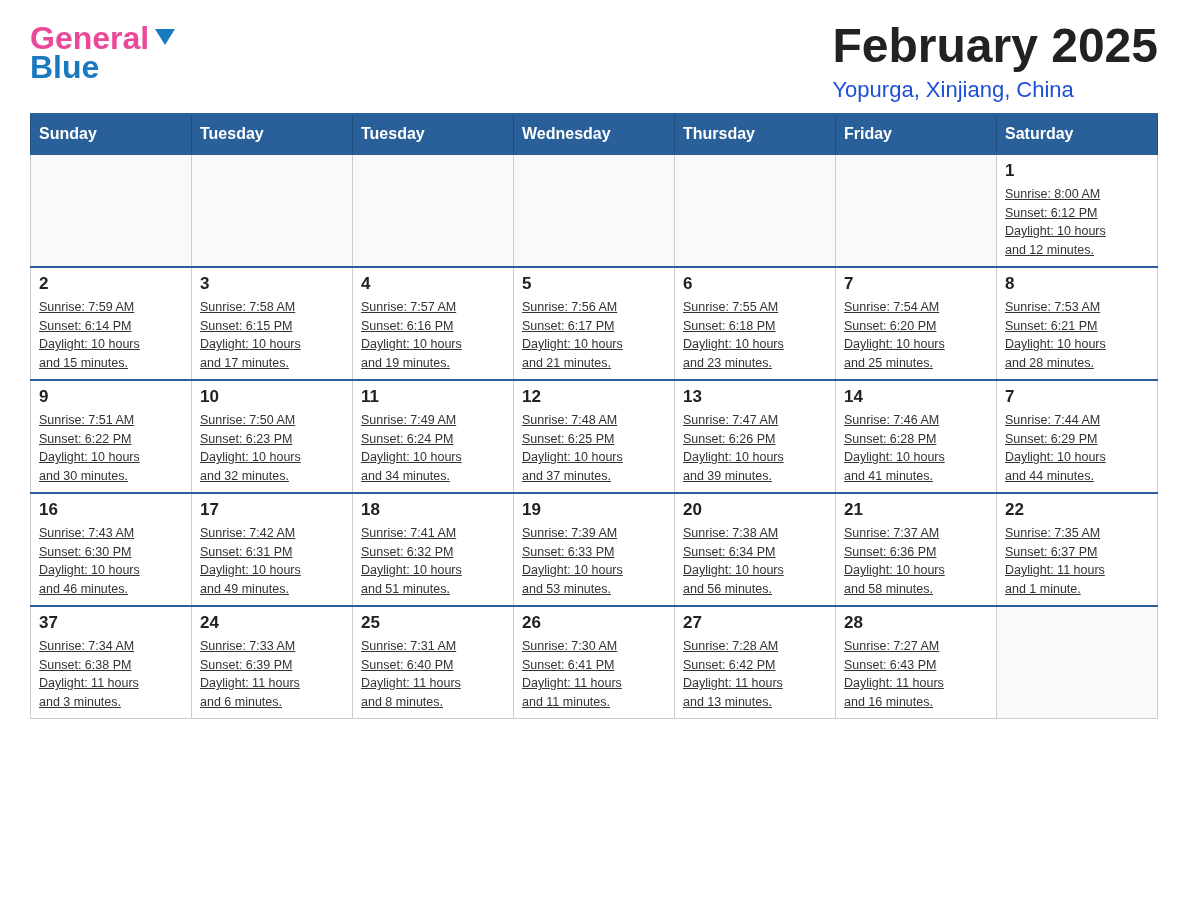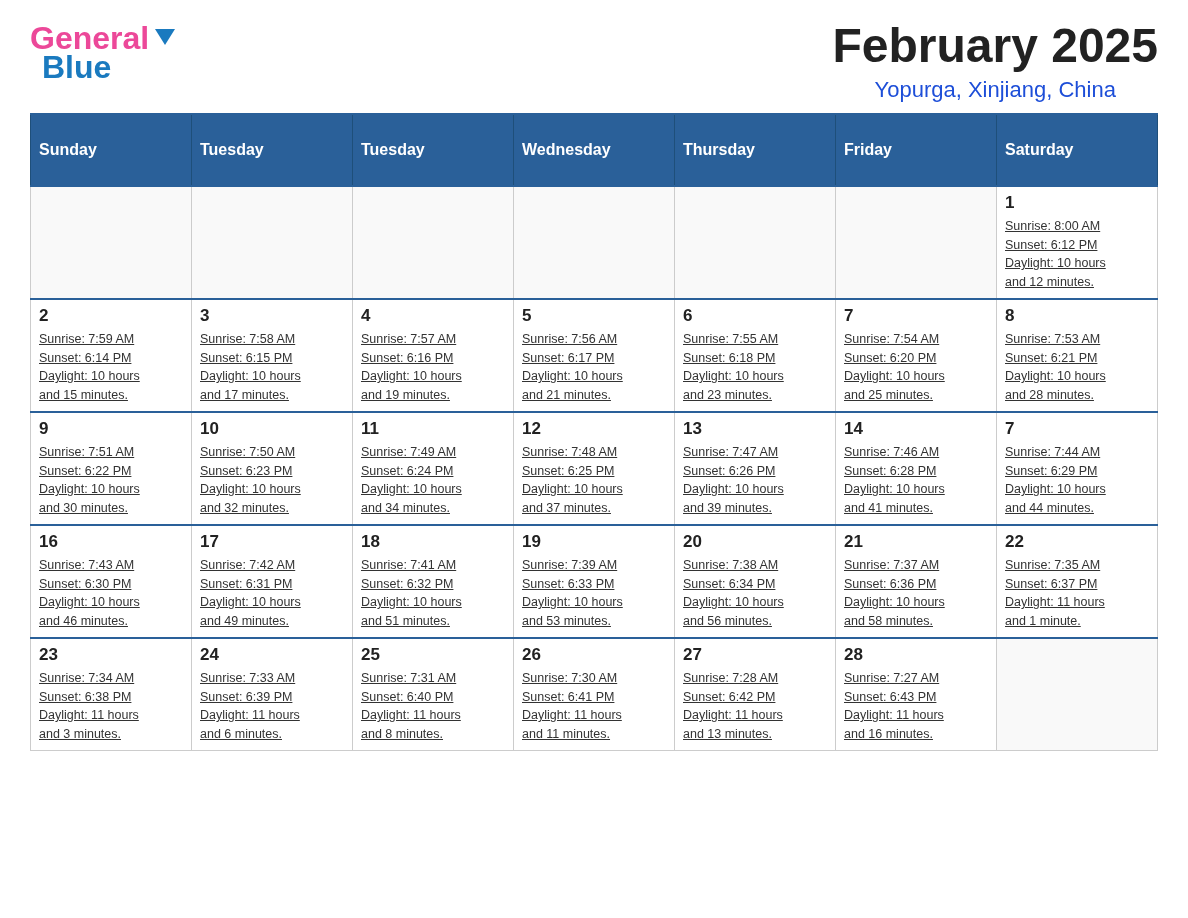--- a/index.html
+++ b/index.html
@@ -15,21 +15,21 @@
       justify-content: space-between;
       align-items: flex-start;
       margin-bottom: 10px;
     }
     .logo {
       display: flex;
       flex-direction: column;
       align-items: flex-start;
     }
     .title-block {
-      text-align: center;
+      text-align: left;
     }
     .title-block h1 {
       font-size: 48px;
       font-weight: bold;
       color: #222;
       line-height: 1.1;
     }
     .title-block h2 {
       font-size: 22px;
       font-weight: normal;
@@ -39,21 +39,21 @@
     .calendar {
       width: 100%;
       border-collapse: collapse;
       border: 1px solid #999;
     }
     .calendar th {
       background-color: #2a6099;
       color: #fff;
       font-size: 16px;
       font-weight: bold;
-      padding: 26px 8px;
+      padding: 10px 8px;
       text-align: left;
       border: 1px solid #1e4f7a;
     }
     .calendar td {
       vertical-align: top;
       border: 1px solid #ccc;
       padding: 6px 8px;
       width: 14.28%;
       min-height: 100px;
       font-size: 13px;
@@ -89,21 +89,21 @@
 <body>
 
 <div class="header">
   <div class="logo">
     <div style="display:flex;align-items:center;">
       <span style="font-size:32px;font-weight:bold;color:#ec4899;">General</span>
       <svg width="28" height="28" viewBox="0 0 28 28" style="margin-left:2px;margin-top:-4px;">
         <polygon points="4,6 24,6 14,22" fill="#1a7abf"></polygon>
       </svg>
     </div>
-    <span style="font-size:32px;font-weight:bold;color:#1a7abf;margin-top:-8px;margin-left:12px;">Blue</span>
+    <span style="font-size:32px;font-weight:bold;color:#1a7abf;margin-top:-8px;margin-left:0;">Blue</span>
   </div>
   <div class="title-block">
     <h1>February 2025</h1>
     <h2>Yopurga, Xinjiang, China</h2>
   </div>
 </div>
 
 <table class="calendar">
   <thead>
     <tr>
@@ -214,21 +214,21 @@
           <span class="day-number">21</span>
           <div class="day-info">Sunrise: 7:37 AM<br>Sunset: 6:36 PM<br>Daylight: 10 hours<br>and 58 minutes.</div>
         </td>
         <td>
           <span class="day-number">22</span>
           <div class="day-info">Sunrise: 7:35 AM<br>Sunset: 6:37 PM<br>Daylight: 11 hours<br>and 1 minute.</div>
         </td>
       </tr>
       <tr>
         <td>
-          <span class="day-number">23</span>
+          <span class="day-number">37</span>
           <div class="day-info">Sunrise: 7:34 AM<br>Sunset: 6:38 PM<br>Daylight: 11 hours<br>and 3 minutes.</div>
         </td>
         <td>
           <span class="day-number">24</span>
           <div class="day-info">Sunrise: 7:33 AM<br>Sunset: 6:39 PM<br>Daylight: 11 hours<br>and 6 minutes.</div>
         </td>
         <td>
           <span class="day-number">25</span>
           <div class="day-info">Sunrise: 7:31 AM<br>Sunset: 6:40 PM<br>Daylight: 11 hours<br>and 8 minutes.</div>
         </td>

